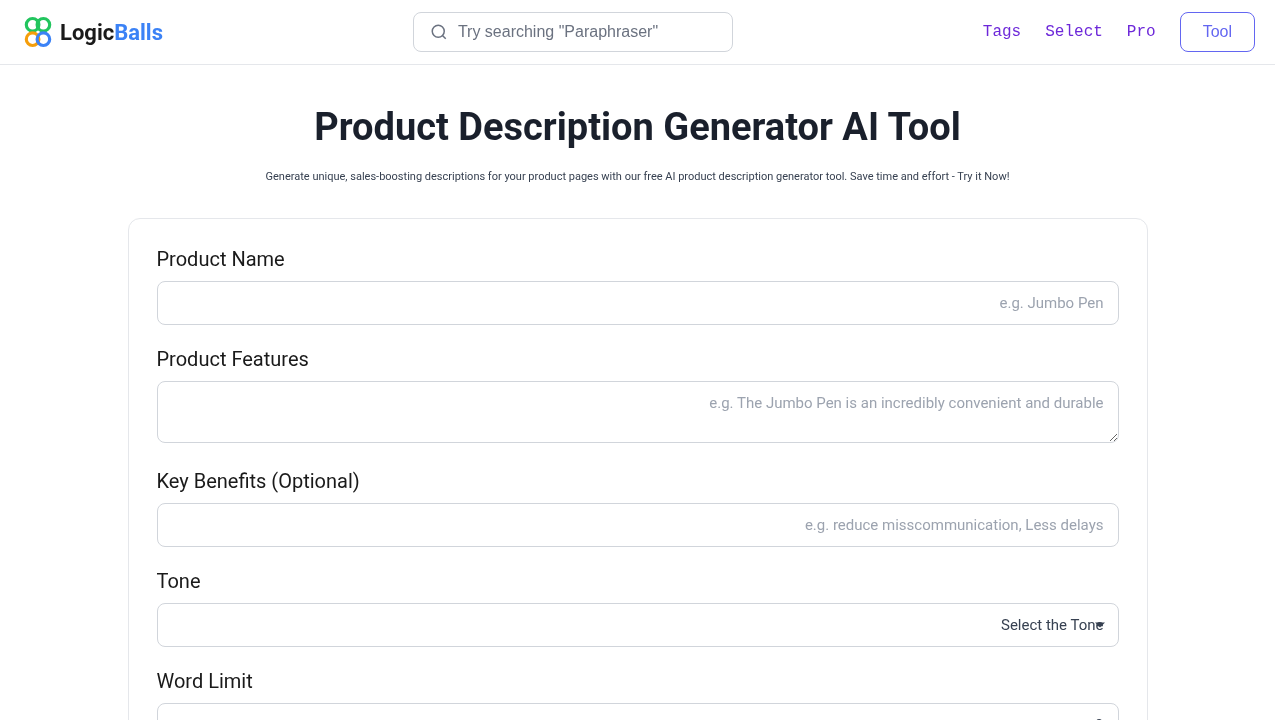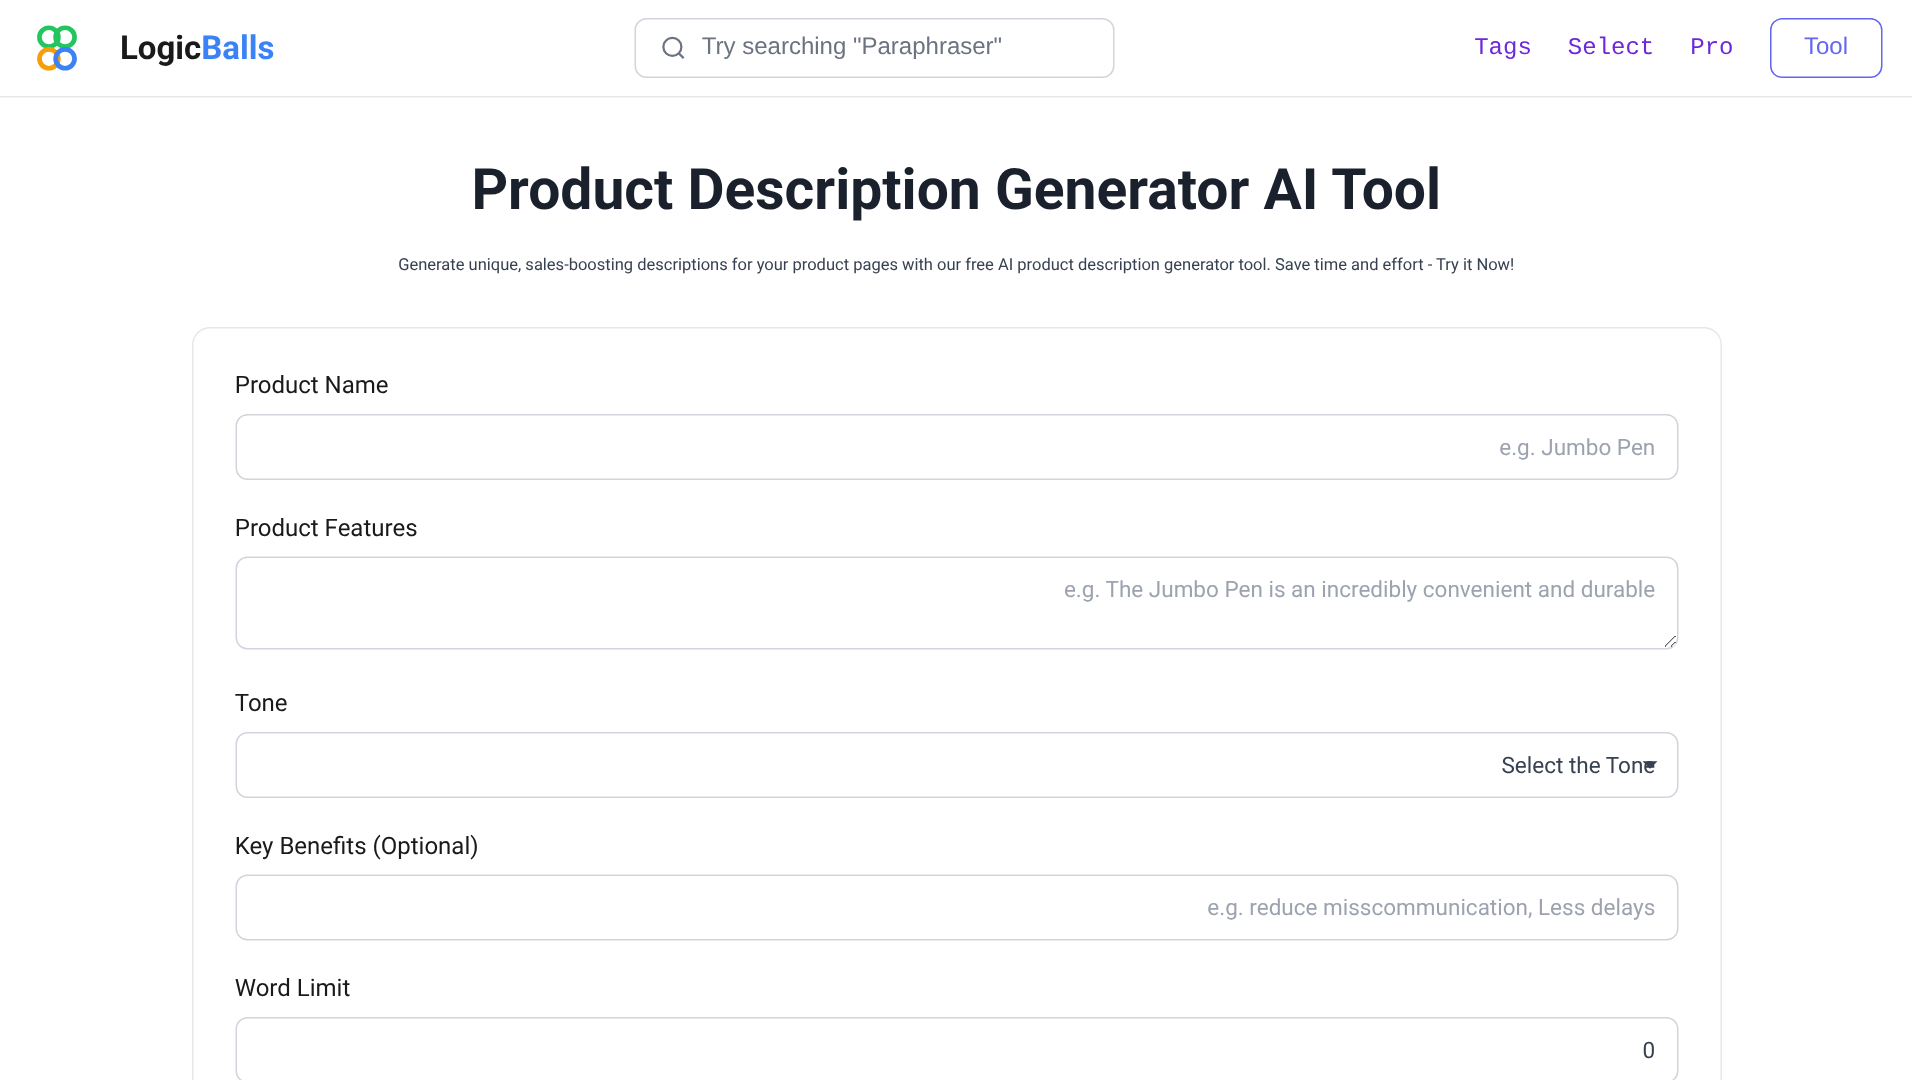--- a/index.html
+++ b/index.html
@@ -15,21 +15,21 @@
     .header {
       display: flex;
       align-items: center;
       padding: 12px 20px;
       border-bottom: 1px solid #e5e7eb;
       gap: 20px;
     }
     .logo {
       display: flex;
       align-items: center;
-      gap: 24px;
+      gap: 4px;
       flex-shrink: 0;
     }
     .logo-icon {
       width: 36px;
       height: 36px;
     }
     .logo-text {
       font-size: 22px;
       font-weight: 700;
     }
@@ -115,21 +115,21 @@
     .form-card {
       border: 1px solid #e5e7eb;
       border-radius: 12px;
       padding: 28px 28px 0 28px;
     }
     .form-group {
       margin-bottom: 22px;
     }
     .form-label {
       display: block;
-      font-size: 16px;
+      font-size: 20px;
       color: #1a1a1a;
       margin-bottom: 10px;
     }
     .form-input, .form-textarea, .form-select {
       width: 100%;
       padding: 12px 14px;
       border: 1px solid #d1d5db;
       border-radius: 8px;
       font-size: 15px;
       color: #374151;
@@ -209,30 +209,30 @@
       <label class="form-label">Product Name</label>
       <input type="text" class="form-input" placeholder="e.g. Jumbo Pen" style="">
     </div>
 
     <div class="form-group">
       <label class="form-label">Product Features</label>
       <textarea class="form-textarea" placeholder="e.g. The Jumbo Pen is an incredibly convenient and durable" style=""></textarea>
     </div>
 
     <div class="form-group">
+      <label class="form-label">Key Benefits (Optional)</label>
+      <input type="text" class="form-input" placeholder="e.g. reduce misscommunication, Less delays" style="">
+    </div>
+
+    <div class="form-group">
       <label class="form-label">Tone</label>
       <div class="form-select-wrapper">
         <div class="form-select">Select the Tone</div>
         <div class="select-caret"></div>
       </div>
     </div>
 
     <div class="form-group">
-      <label class="form-label">Key Benefits (Optional)</label>
-      <input type="text" class="form-input" placeholder="e.g. reduce misscommunication, Less delays" style="">
-    </div>
-
-    <div class="form-group">
       <label class="form-label">Word Limit</label>
       <input type="text" class="form-input" value="0" style="">
     </div>
   </div>
 </main>
 
 </body></html>

